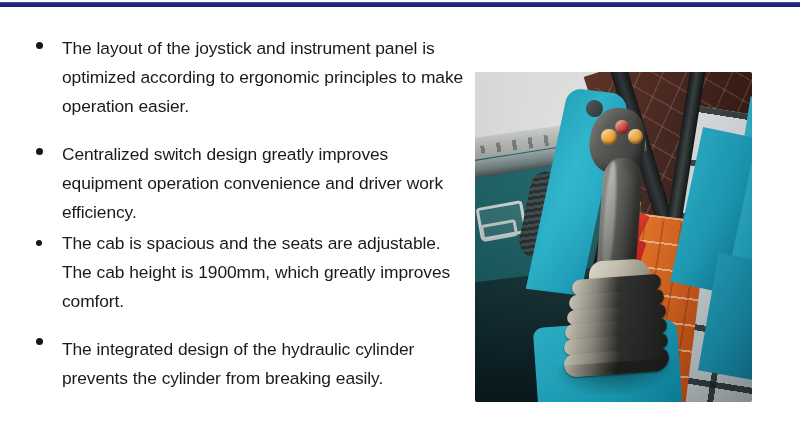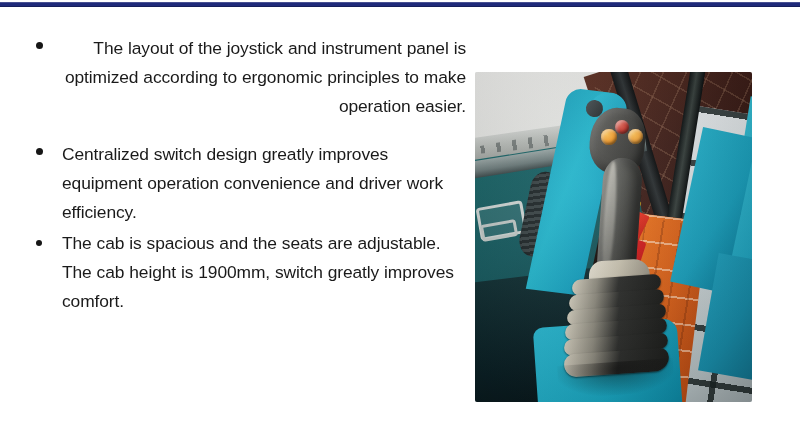--- a/index.html
+++ b/index.html
@@ -73,21 +73,21 @@
   .bullet-text {
     flex: 1 1 auto;
     font-size: 17.4px;
     line-height: 29px;
     color: #1a1a1a;
     letter-spacing: -0.1px;
     word-spacing: 0.2px;
   }
 
   
-  .bullet-item.b1 { margin-bottom: 19px; text-align: right; }
+  .bullet-item.b1 { margin-bottom: 19px; }
   .bullet-item.b1 .bullet-marker { padding-top: 8px; }
   .bullet-item.b2 { margin-bottom: 2px; }
   .bullet-item.b2 .bullet-marker { padding-top: 8px; }
   .bullet-item.b3 { margin-bottom: 19px; }
   .bullet-item.b3 .bullet-marker { padding-top: 11px; }
   .bullet-item.b3 .dot { width: 6px; height: 6px; }
   .bullet-item.b4 .bullet-marker { padding-top: 3px; }
 
   
   #photo-frame {
@@ -484,23 +484,29 @@
     <span class="bullet-marker">
       <span class="dot"></span>
     </span>
     <span class="bullet-text">Centralized switch design greatly improves equipment operation convenience and driver work efficiency.</span>
   </div>
 
   <div class="bullet-item b3">
     <span class="bullet-marker">
       <span class="dot"></span>
     </span>
-    <span class="bullet-text">The cab is spacious and the seats are adjustable. The cab height is 1900mm, switch greatly improves comfort.</span>
+    <span class="bullet-text">The cab is spacious and the seats are adjustable. The cab height is 1900mm, which greatly improves comfort.</span>
   </div>
 
+  <div class="bullet-item b4">
+    <span class="bullet-marker">
+      <span class="dot"></span>
+    </span>
+    <span class="bullet-text">The integrated design of the hydraulic cylinder prevents the cylinder from breaking easily.</span>
+  </div>
 
 </div>
 
 <div id="photo-frame" aria-label="Close-up photograph of a teal excavator cab interior showing the control joystick with a grey grip, one red button and two orange buttons, a ribbed rubber bellows boot at its base, an orange mesh seat back, a dark quilted canopy headliner and a gridded side window.">
   <div class="photo-stage">
 
     <div class="pg-sky"></div>
     <div class="pg-sky-rail"></div>
     <div class="pg-rail-holes"></div>
 

